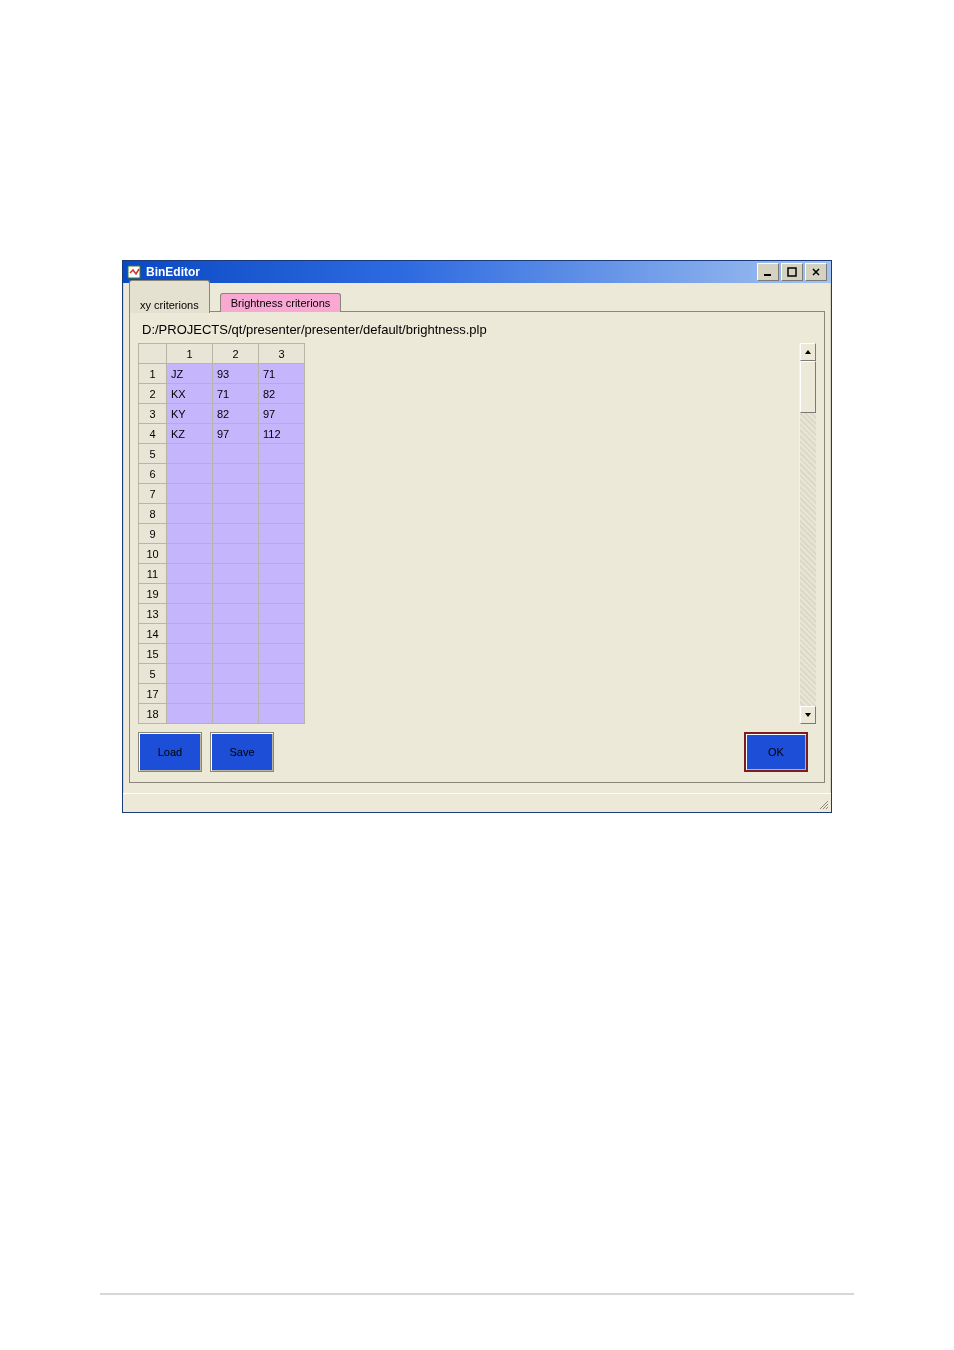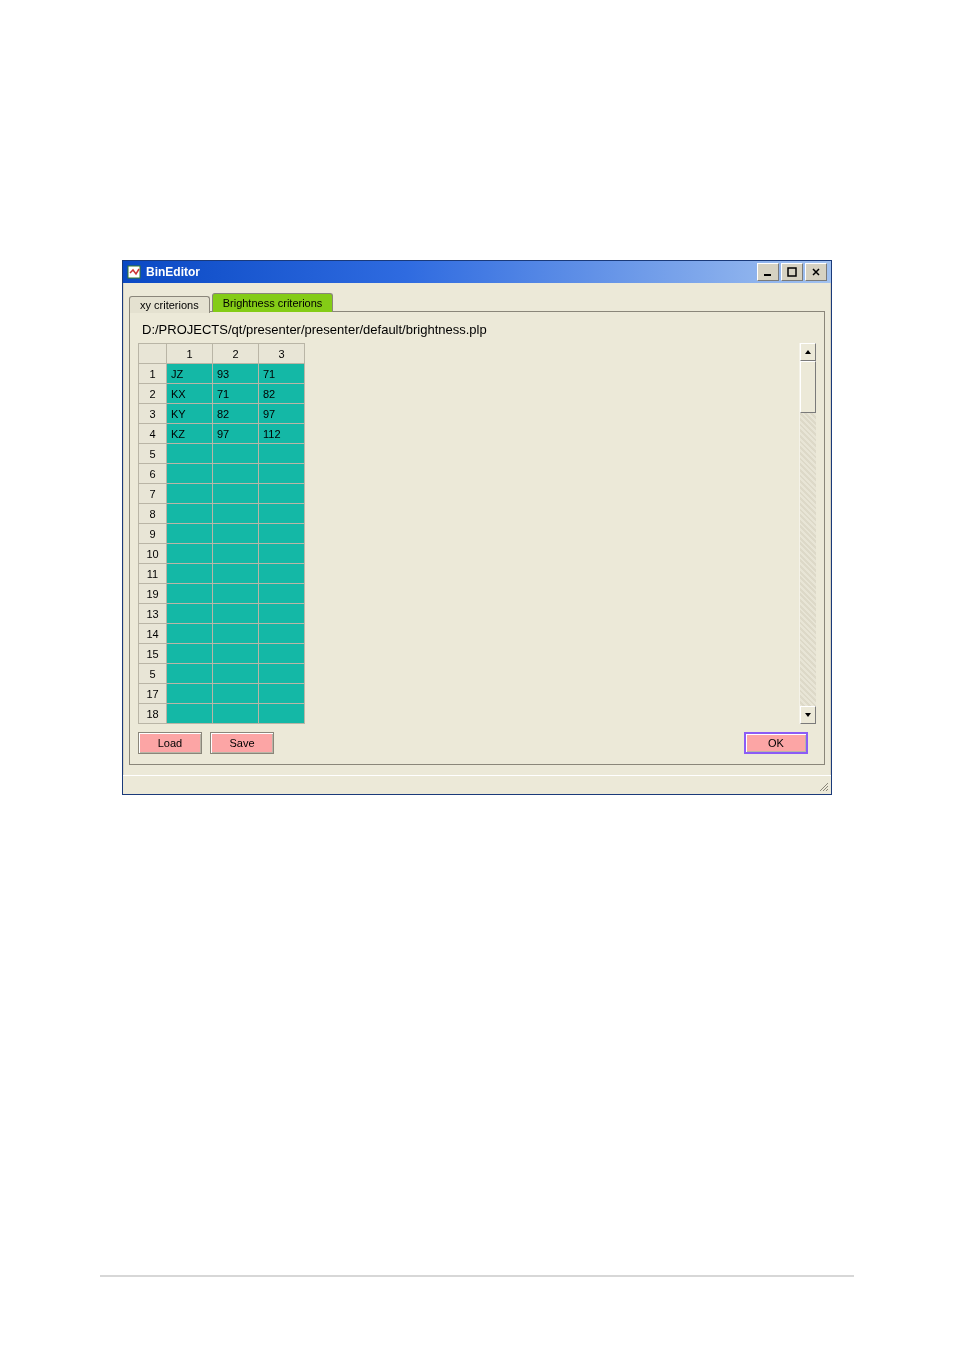--- a/index.html
+++ b/index.html
@@ -72,26 +72,27 @@
     margin-right: 2px;
     cursor: pointer;
     font-size: 11px;
     color: #000;
     position: relative;
     top: 1px;
   }
   .tab.inactive {
     background: #e4e1d0;
     top: 2px;
-    padding-top: 2px;
+    padding-top: 18px;
     padding-bottom: 2px;
   }
   .tab.active {
-    background: #84cc16;
+    background: #f9a8d4;
     z-index: 2;
+    margin-left: 8px;
   }
   .tab-panel {
     border: 1px solid #8a867a;
     background: #ece9d8;
     padding: 8px 8px 10px 8px;
   }
 
   .path-label {
     font-size: 13px;
     margin: 2px 0 6px 4px;
@@ -163,43 +164,43 @@
     text-align: center;
   }
   table.grid th.rowhead {
     width: 28px;
     background: #e8e5d6;
     font-weight: normal;
     text-align: center;
   }
   table.grid td.cell {
     width: 46px;
-    background: #14b8a6;
+    background: #c4b5fd;
     padding: 0 4px;
     text-align: left;
   }
 
   .button-row {
     margin-top: 8px;
     display: flex;
     align-items: center;
   }
   .btn {
     min-width: 64px;
-    height: 22px;
+    height: 40px;
     padding: 0 18px;
-    background: #fca5a5;
+    background: #1d4ed8;
     border: 1px solid #8a867a;
     box-shadow: inset 1px 1px 0 #fff, inset -1px -1px 0 #b9b5a6;
     font: inherit;
     cursor: pointer;
     margin-right: 8px;
   }
   .btn.default {
-    border: 2px solid #8b5cf6;
+    border: 2px solid #7f1d1d;
     box-shadow: inset 1px 1px 0 #fff, inset -1px -1px 0 #b9b5a6;
   }
   .spacer { flex: 1; }
 
   .statusbar {
     height: 18px;
     background: #ece9d8;
     border-top: 1px solid #fff;
     position: relative;
   }

